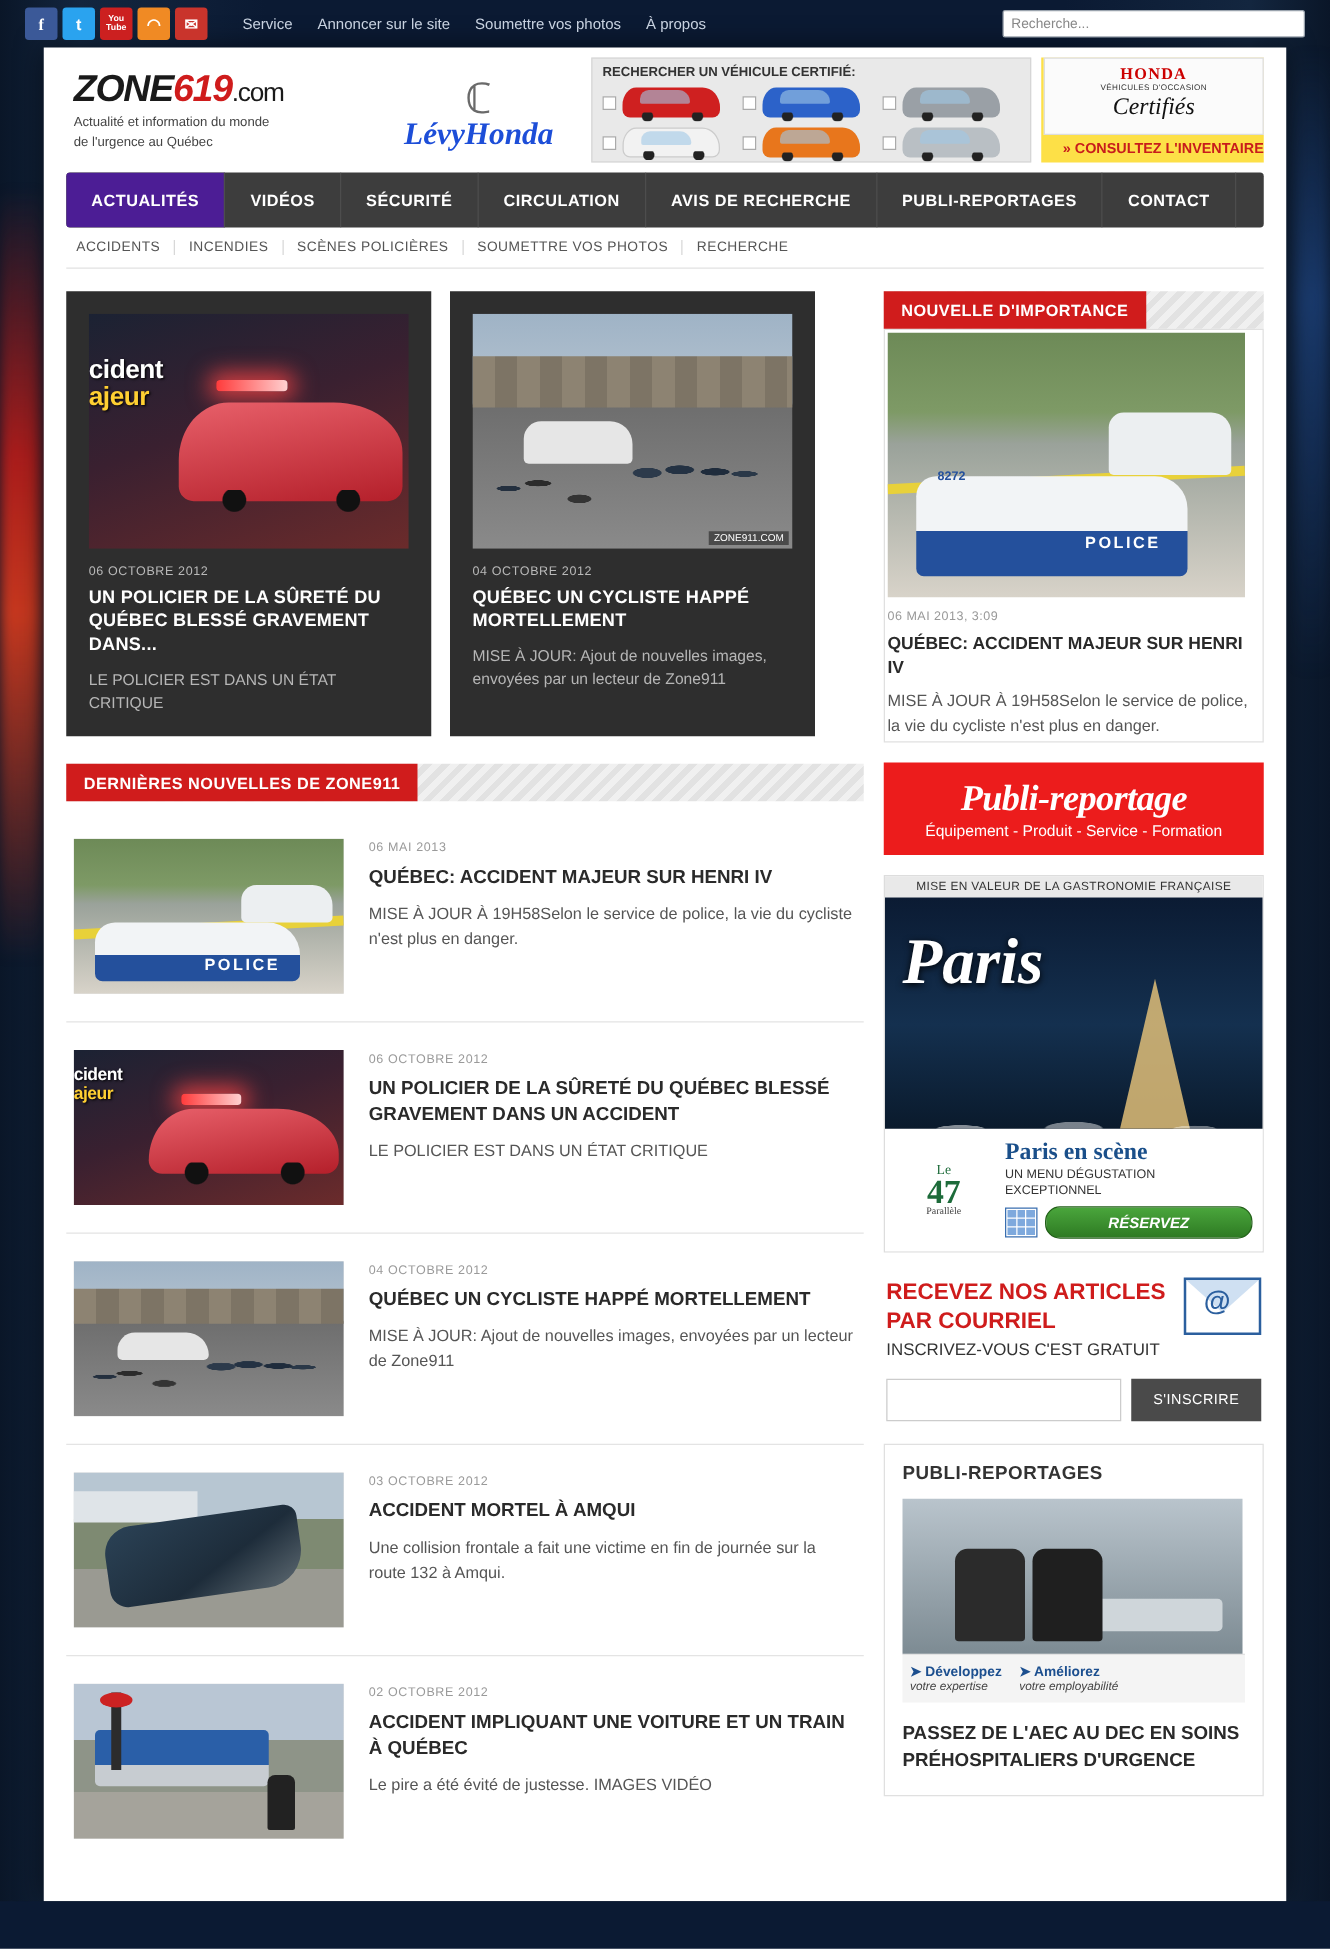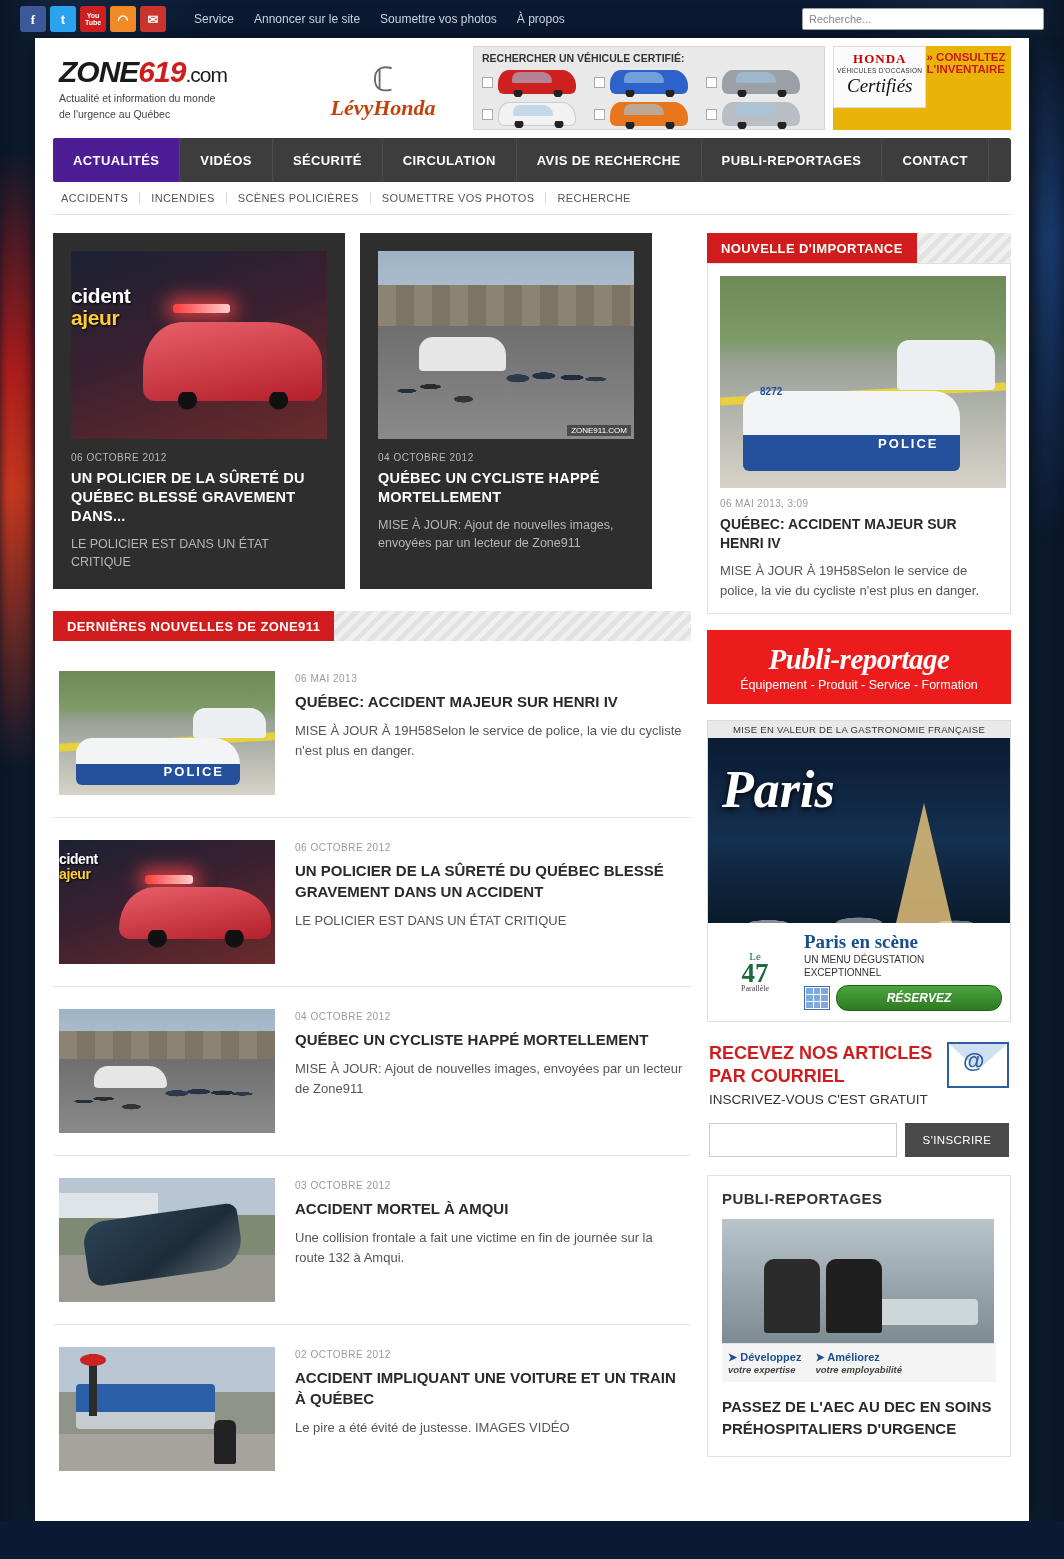--- a/index.html
+++ b/index.html
@@ -112,24 +112,24 @@
     text-align: center;
     color: #b0122a;
   }
   .honda-logo .hmark {
     font-size: 34px;
     color: #6a6a6a;
     font-family: "Liberation Serif", serif;
   }
   .honda-logo .hname {
     font-family: "Liberation Serif", serif;
-    font-size: 22px;
+    font-size: 25px;
     font-weight: bold;
     font-style: italic;
-    color: #c2410c;
+    color: #1d4ed8;
     margin-top: -6px;
   }
 
   .carpanel {
     flex: 1;
     background: #e9e9e9;
     border: 1px solid #d6d6d6;
     height: 84px;
     padding: 5px 8px;
   }
@@ -173,25 +173,25 @@
   .c-red { background: #cf2020; }
   .c-blue { background: #2c62c9; }
   .c-gray { background: #9aa0a6; }
   .c-white { background: #f2f2f2; border: 1px solid #ccc; }
   .c-orange { background: #e8761c; }
   .c-silver { background: #b9bfc4; }
 
   .certifbox {
     width: 178px;
     height: 84px;
-    background: #eab308;
+    background: #fde047;
     margin-left: 8px;
     display: flex;
-    flex-direction: row;
-    align-items: flex-start;
+    flex-direction: column;
+    align-items: flex-end;
   }
   .certif-img {
     width: 176px; height: 62px;
     border: 1px solid #ddd;
     background: #fbfbfb;
     text-align: center;
     padding-top: 4px;
   }
   .certif-img .h {
     color: #c00; font-weight: bold; font-size: 13px;
@@ -456,21 +456,21 @@
   }
   .newsitem .excerpt {
     font-size: 13px; color: #555; margin-top: 9px; line-height: 20px;
   }
   .newsitem .excerpt.caps { text-transform: uppercase; color:#555; }
 
   
   .rbox { margin-bottom: 16px; }
   .rmain {
     border: 1px solid #e0e0e0;
-    padding: 12px;
+    padding: 2px;
   }
   .rmain .photo { width: 286px; height: 212px; overflow: hidden; }
   .rmain .date { font-size: 10px; color: #999; margin-top: 10px; letter-spacing:.4px;}
   .rmain .title {
     font-size: 14px; font-weight: bold; text-transform: uppercase;
     margin-top: 6px; color: #2a2a2a; line-height: 19px;
   }
   .rmain .excerpt { font-size: 13px; color: #555; margin-top: 8px; line-height: 20px;}
 
   .publi-banner {
@@ -602,21 +602,21 @@
   .publi-box .img .p2 { left:104px; background:#1f1f1f;}
   .publi-box .img .pat {
     position:absolute; right:16px; bottom:18px; width:110px; height:26px;
     background:#cfd6da; border-radius:4px;
   }
   .publi-box .strip {
     background:#f4f4f4; border-top:1px solid #e2e2e2;
     display:flex; gap:14px; padding:7px 6px; align-items:center;
   }
   .publi-box .strip .it { font-size:11px; color:#1c4f8f; font-weight:bold;}
-  .publi-box .strip .it em { display:block; font-size:9.5px; color:#444; font-weight:bold;}
+  .publi-box .strip .it em { display:block; font-size:9.5px; color:#444; font-weight:normal;}
   .publi-box .ttl {
     margin-top:14px; font-size:15px; font-weight:bold; color:#2a2a2a;
     text-transform:uppercase; line-height:22px;
   }
 </style>
 </head>
 <body>
 
 <div class="left-glow"></div>
 <div class="right-glow"></div>

